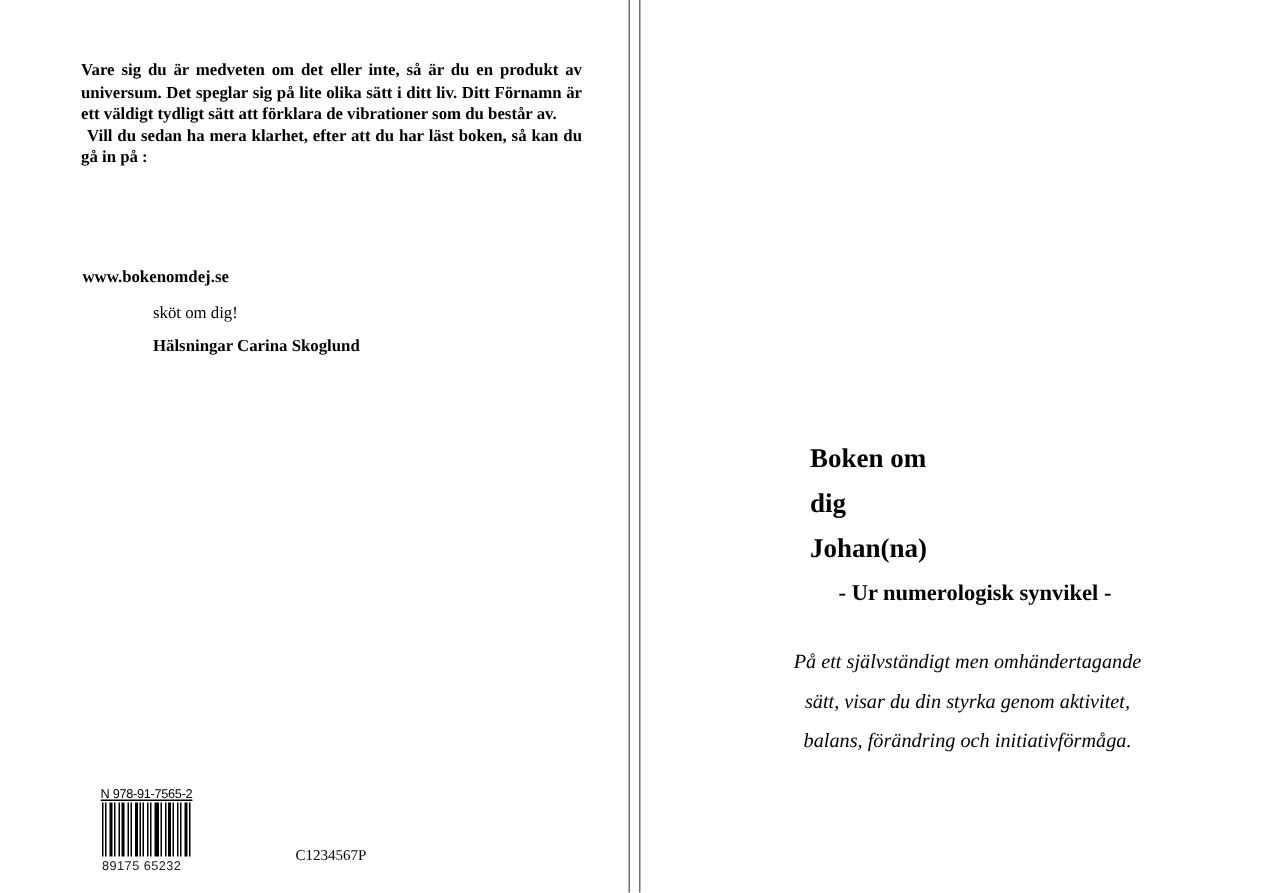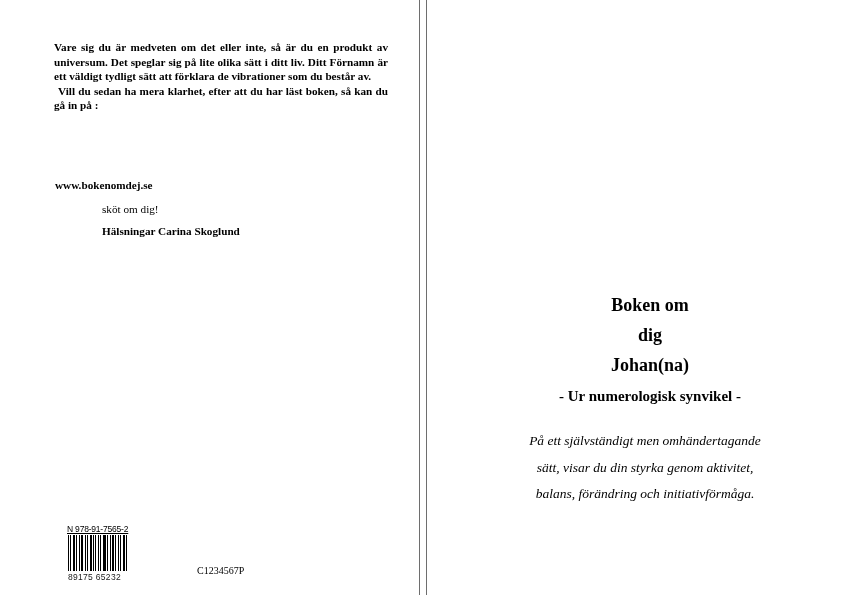--- a/index.html
+++ b/index.html
@@ -11,21 +11,21 @@
   .back-text p { margin:0; }
   .indent { text-indent:4px; }
   .link { position:absolute; left:44px; top:179px; font-weight:bold; font-size:11.2px; }
   .closing1 { position:absolute; left:43px; top:203px; font-weight:normal; font-size:11.2px;margin-left:48px; }
   .closing2 { position:absolute; left:43px; top:225px; font-weight:bold; font-size:11.2px;margin-left:48px; }
   .isbn-top { position:absolute; left:56px; top:524px; font-family:"Liberation Sans", sans-serif; font-size:8.5px; letter-spacing:-0.2px; width:66px; overflow:hidden; white-space:nowrap;text-decoration:underline; }
   .barcode { position:absolute; left:57px; top:535px; width:64px; height:36px; display:flex; align-items:stretch; }
   .barcode span { background:#000; display:block; }
   .isbn-bottom { position:absolute; left:57px; top:572px; font-family:"Liberation Sans", sans-serif; font-size:8.5px; letter-spacing:0.3px; color:#222; }
   .code { position:absolute; left:186px; top:565px; font-size:10px; }
-  .title { position:absolute; left:540px; width:220px; text-align:center; font-weight:bold; font-size:18px; }
+  .title { position:absolute; left:540px; width:220px; font-weight:bold; font-size:18px; }
   .subtitle { position:absolute; left:540px; width:220px; top:388px; text-align:center; font-weight:bold; font-size:15px; }
   .quote { position:absolute; left:460px; width:370px; text-align:center; font-family:Liberation Serif, serif; font-style:italic; font-size:13.5px; }
 </style>
 </head>
 <body>
 
 <div id="left-page" class="page">
   <div class="back-text">
     <p>Vare sig du är medveten om det eller inte, så är du en produkt av universum. Det speglar sig på lite olika sätt i ditt liv. Ditt Förnamn är ett väldigt tydligt sätt att förklara de vibrationer som du består av.</p>
     <p class="indent">Vill du sedan ha mera klarhet, efter att du har läst boken, så kan du gå in på :</p>

